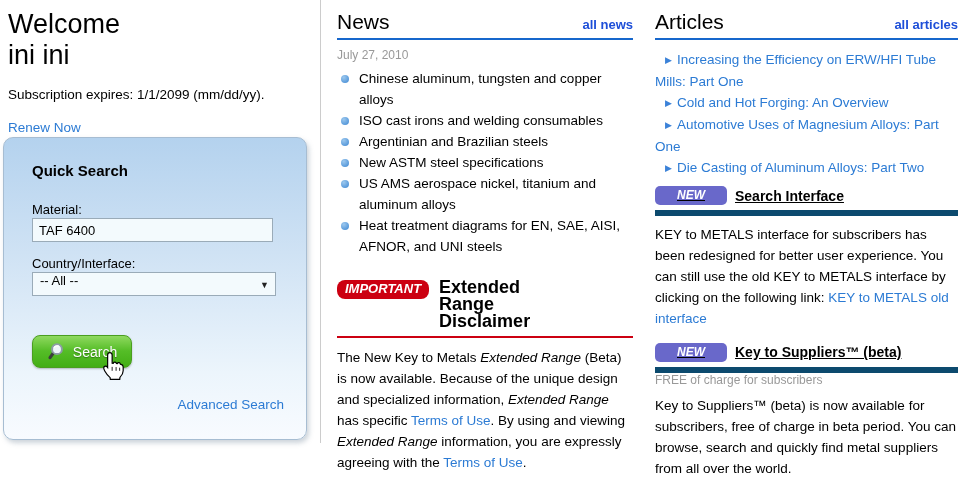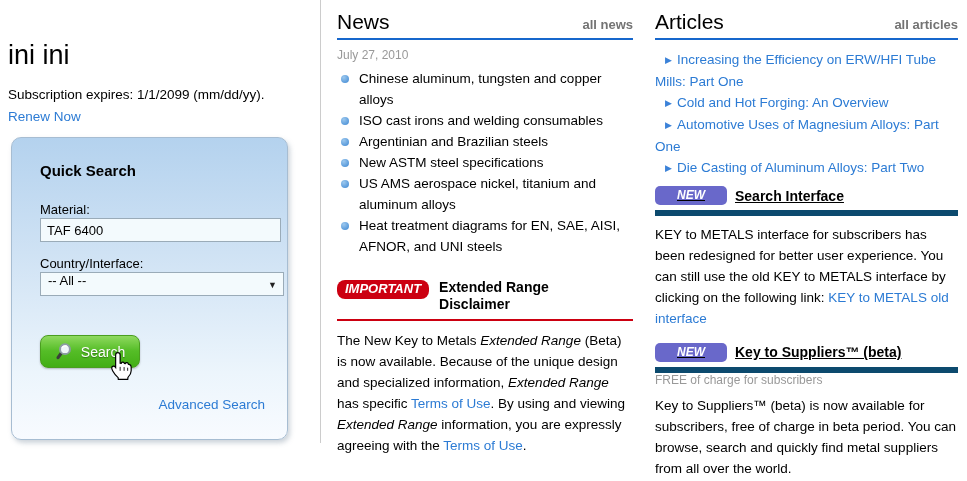--- a/index.html
+++ b/index.html
@@ -9,24 +9,24 @@
     background:#fff; color:#000;
     font-family:"Liberation Sans", sans-serif; font-size:13.5px;
   }
   a, .lnk { color:#2c7bd4; text-decoration:none; cursor:pointer; }
   .it { font-style:italic;text-align:right; }
 
   
   .col-left { position:absolute; left:8px; top:0; width:302px; }
   .welcome-title { font-size:27px; font-weight:normal; line-height:31px; margin:9px 0 0 0; }
   .sub-text { margin-top:16px; }
-  .renew { display:inline-block; margin-top:7px; }
+  .renew { display:inline-block; margin-top:18px; }
 
   .qs-box {
-    position:absolute; left:11px; top:137px; width:277px; height:303px;
+    position:absolute; left:3px; top:137px; width:304px; height:303px;
     border:1px solid #a7bdd2; border-radius:10px;
     background:linear-gradient(180deg,#b4d2ee 0%,#cfe2f4 38%,#ecf5fc 78%,#f8fbff 100%);
     box-shadow:2px 3px 5px rgba(110,130,150,.35);
   }
   .qs-title { position:absolute; left:28px; top:24px; font-size:15px; font-weight:bold; }
   .qs-label-mat { position:absolute; left:28px; top:64px; font-size:13px; }
   .qs-input {
     position:absolute; left:28px; top:80px; width:241px; height:24px;
     background:#f3fafd; border:1px solid #9aabb8; font:13px "Liberation Sans",sans-serif;
     padding:0 6px; color:#000;
@@ -49,34 +49,34 @@
   }
   .cursor-svg { position:absolute; left:96px; top:213px; }
   .adv-link { position:absolute; right:22px; top:259px; }
 
   .v-divider { position:absolute; left:320px; top:0; width:1px; height:443px; background:#ccc; }
 
   
   .col-head { display:flex; justify-content:space-between; align-items:flex-end;
     border-bottom:2px solid #1767cc; padding:11px 0 5px 0; }
   .col-head h2 { margin:0; font-size:21px; font-weight:normal; line-height:22px; }
-  .all-link { font-size:13px; font-weight:bold; color:#737373; padding-bottom:1px; }
+  .all-link { font-size:13px; font-weight:bold; color:#1d4ed8; padding-bottom:1px; }
 
   
   .col-news { position:absolute; left:337px; top:0; width:296px; }
   .news-date { color:#999; font-size:12px; margin:8px 0 6px 0; }
   .news-list { list-style:none; margin:2px 0 12px 0; padding:0; }
   .news-list li { position:relative; padding-left:22px; line-height:21px; }
   .news-list .blt { position:absolute; left:4px; top:7px; width:8px; height:8px;
     border-radius:50%; background:radial-gradient(circle at 35% 30%,#9cc8ee,#3d87d3); }
   .imp-head { display:flex; gap:10px; align-items:flex-start;
     border-bottom:2px solid #cc0011; padding-bottom:6px; margin-top:22px; }
   .badge-imp { background:#cc0011; color:#fff; font-style:italic; font-weight:bold;
     font-size:13px; padding:1px 8px 3px 8px; border-radius:8px; margin-top:1px; white-space:nowrap; }
-  .imp-title { font-size:14px; font-weight:bold; line-height:17px; width:140px; }
+  .imp-title { font-size:18px; font-weight:bold; line-height:17px; width:140px; }
   .news-para { line-height:21px; margin-top:9px; }
 
   
   .col-articles { position:absolute; left:655px; top:0; width:303px; }
   .article-list { margin-top:9px; }
   .article-item { line-height:21px; color:#2c7bd4; text-indent:10px; cursor:pointer; }
   .article-item .tri { font-size:9px; color:#3b82d8; margin-right:5px; vertical-align:1px; }
   .new-sec-head { display:flex; gap:8px; align-items:center;
     border-bottom:6px solid #0c4a6e; padding-bottom:5px;text-decoration:underline; }
   .sec1 { margin-top:7px; }
@@ -86,21 +86,21 @@
   .new-title { font-size:14px; font-weight:bold; }
   .art-para { line-height:21px; margin-top:8px; }
   .free-note { color:#999; font-size:12px; margin-top:0; }
   .art-link-block { line-height:21px; margin-top:1px; display:block; }
 </style>
 </head>
 <body>
 
 <div class="col-left">
   <h1 class="welcome-title">
-    <br>
+    <span>Welcome</span><br>
     <span>ini ini</span>
   </h1>
   <div class="sub-text">Subscription expires: 1/1/2099 (mm/dd/yy).</div>
   <a class="renew">Renew Now</a>
 </div>
 
 <div class="qs-box">
   <div class="qs-title">Quick Search</div>
   <div class="qs-label-mat">Material:</div>
   <input class="qs-input" type="text" value="TAF 6400" style="">

